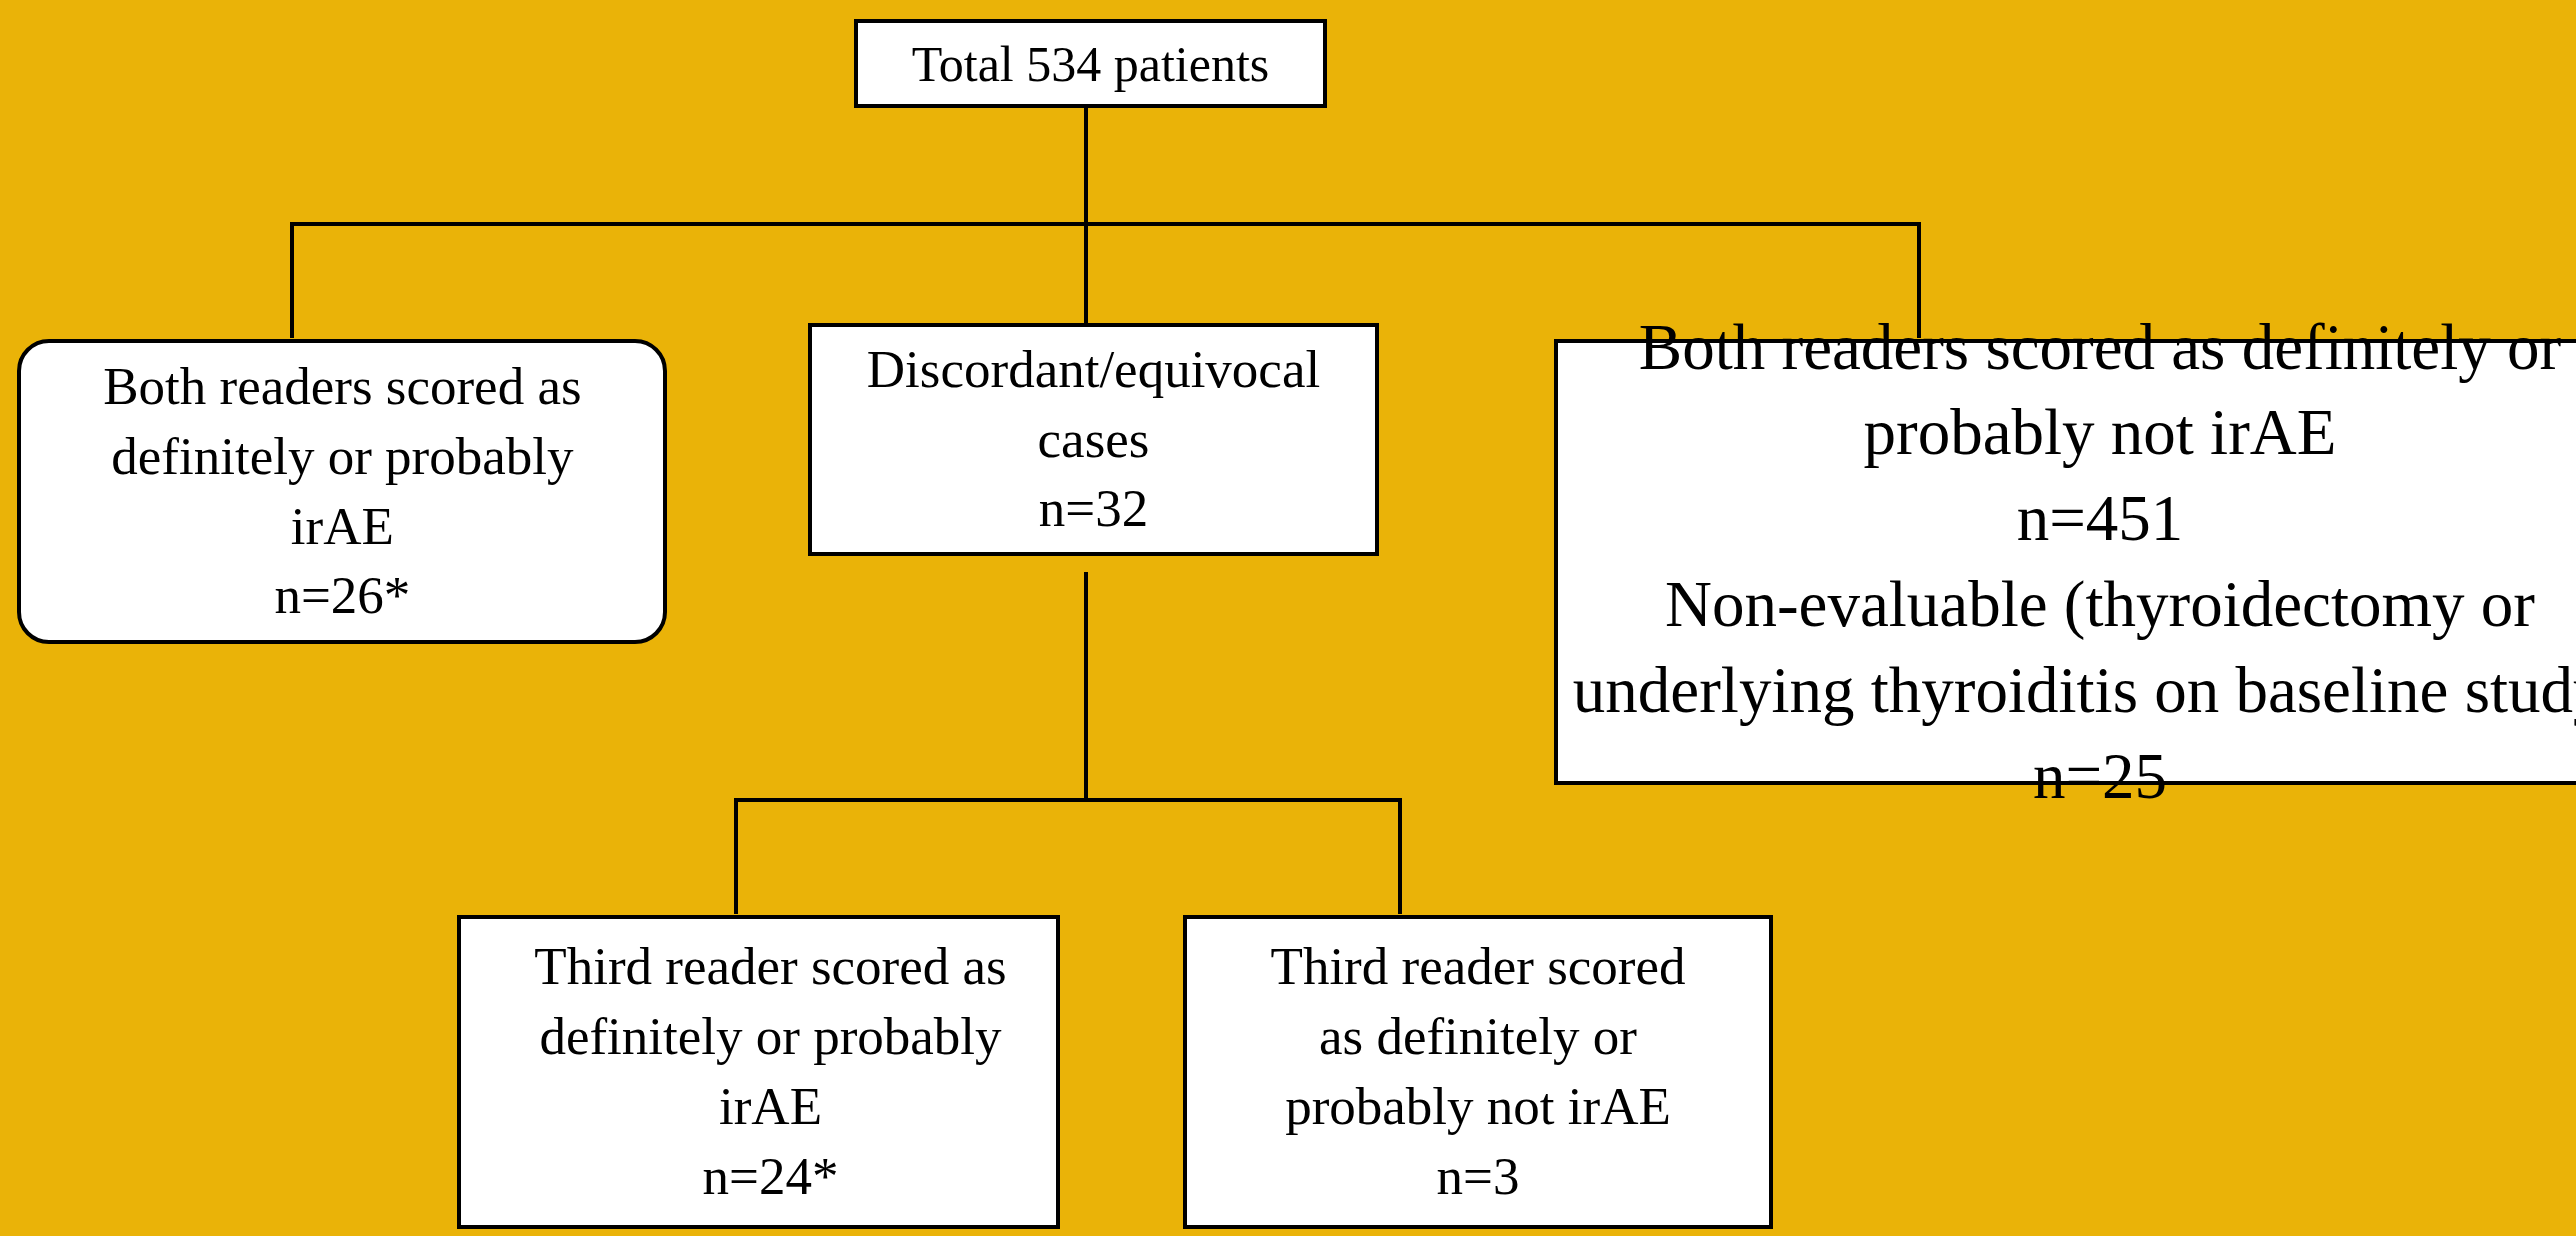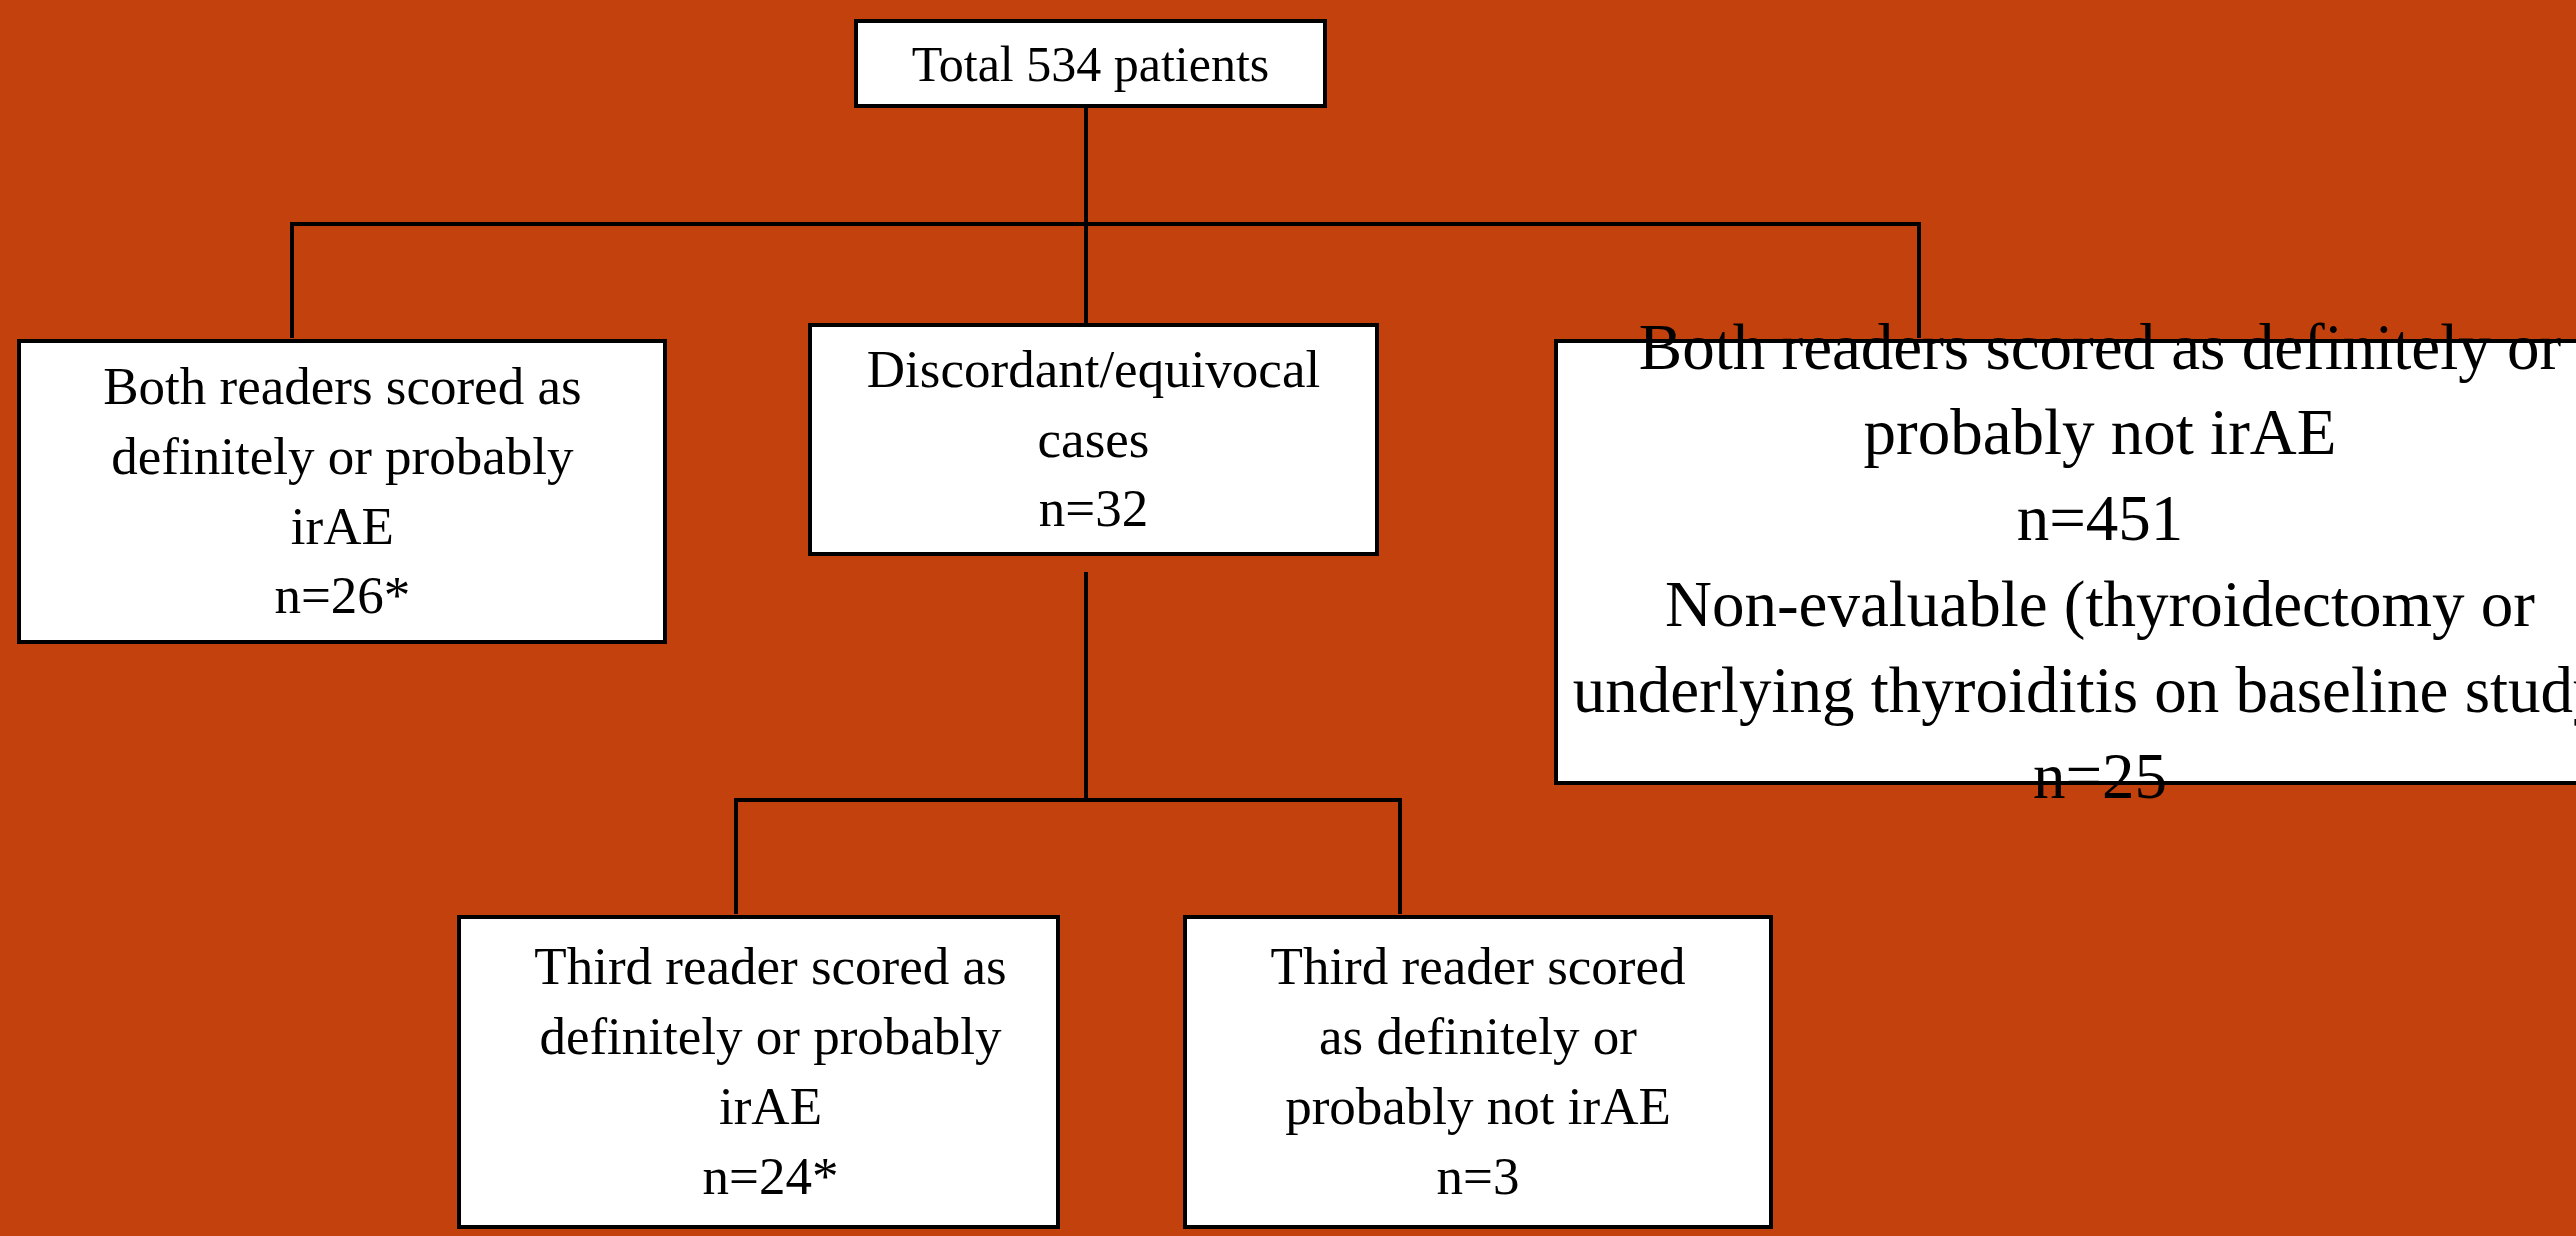--- a/index.html
+++ b/index.html
@@ -13,21 +13,21 @@
     position: relative;
     font-family: "Liberation Serif", "DejaVu Serif", serif;
     color: #000000;
     overflow: hidden;
   }
   .figure {
     position: absolute;
     left: 0; top: 0;
     width: 2576px;
     height: 1237px;
-    background: #c2410c;
+    background: #eab308;
   }
   .node {
     position: absolute;
     box-sizing: border-box;
     border: 4.2px solid #000000;
     background: #ffffff;
     display: flex;
     align-items: center;
     justify-content: center;
     text-align: center;
@@ -36,21 +36,21 @@
     line-height: 1.32;
     color: #000000;
   }
   .line {
     position: absolute;
     background: #000000;
   }
 
   
   #node-total          { left: 854px; top: 19.4px;   width: 473px;  height: 89px; font-size: 50px; }
-  #node-both-irae      { left: 17.4px;   top: 339px;  width: 650px;  height: 305px; }
+  #node-both-irae      { left: 17.4px;   top: 339px;  width: 650px;  height: 305px; border-radius: 32px; }
   #node-discordant     { left: 808px; top: 323px;  width: 571px;  height: 233px; }
   #node-both-not-irae  { left: 1554px; top: 339px;  width: 1092px; height: 446px; font-size: 65px; }
   #node-third-irae     { left: 457px;  top: 915px; width: 603px;  height: 314px; padding-left: 24px; }
   #node-third-not-irae { left: 1183px; top: 915px; width: 590px;  height: 314px; }
 
   
   #l-root-stem { left: 1084px; top: 108px;  width: 4.2px;    height: 118px; }
   #l-h1        { left: 290px;  top: 222px;  width: 1631px; height: 4.2px;   }
   #l-d1-left   { left: 290px;  top: 226px;  width: 4.2px;    height: 112px; }
   #l-d1-mid    { left: 1084px; top: 226px;  width: 4.2px;    height: 112px; }

